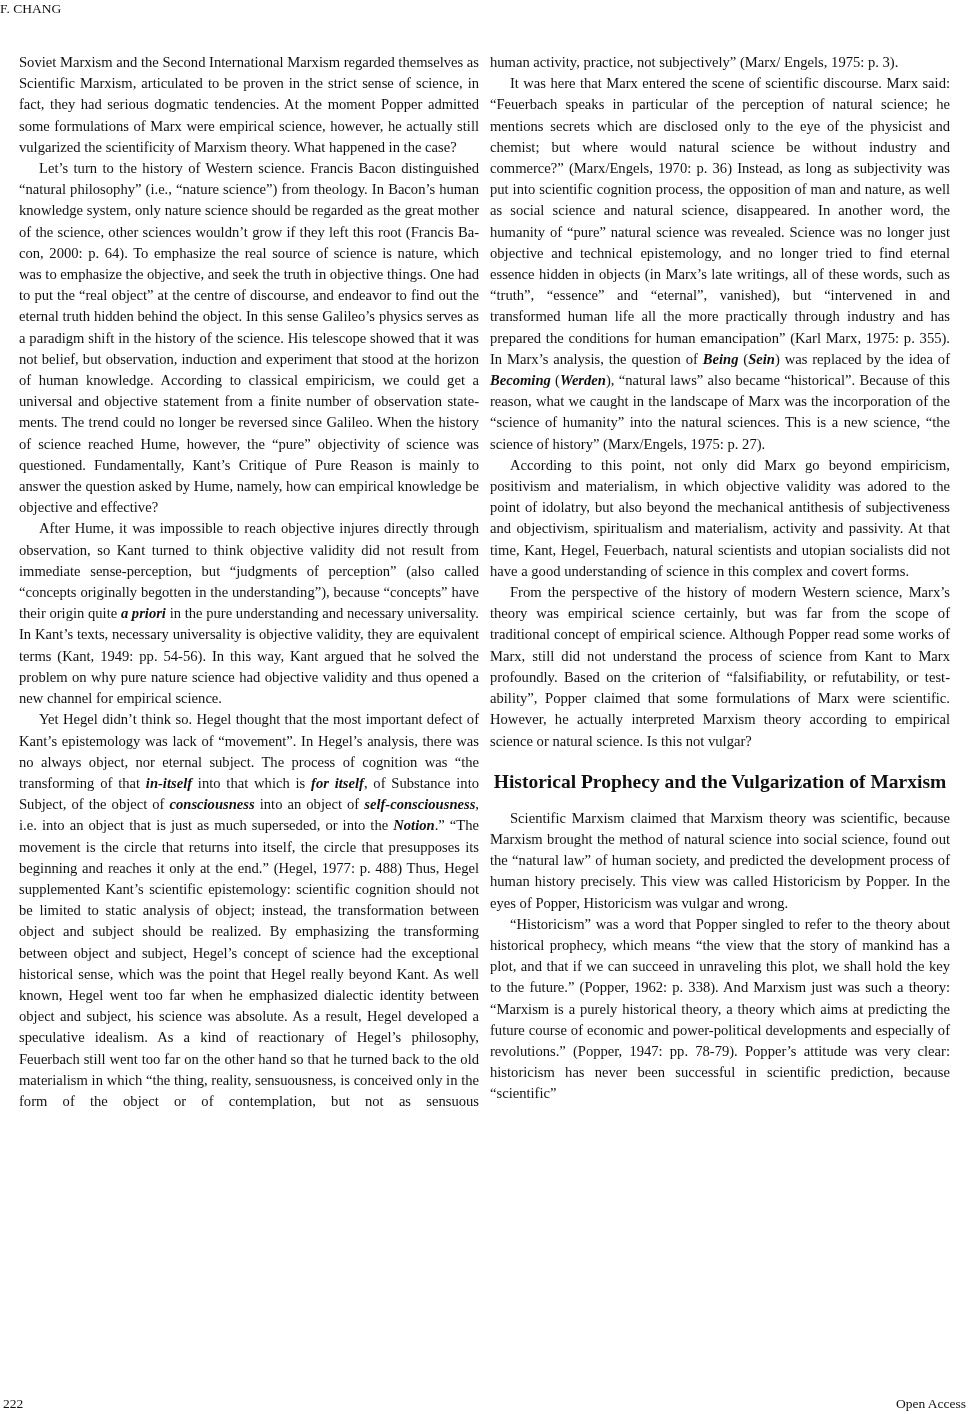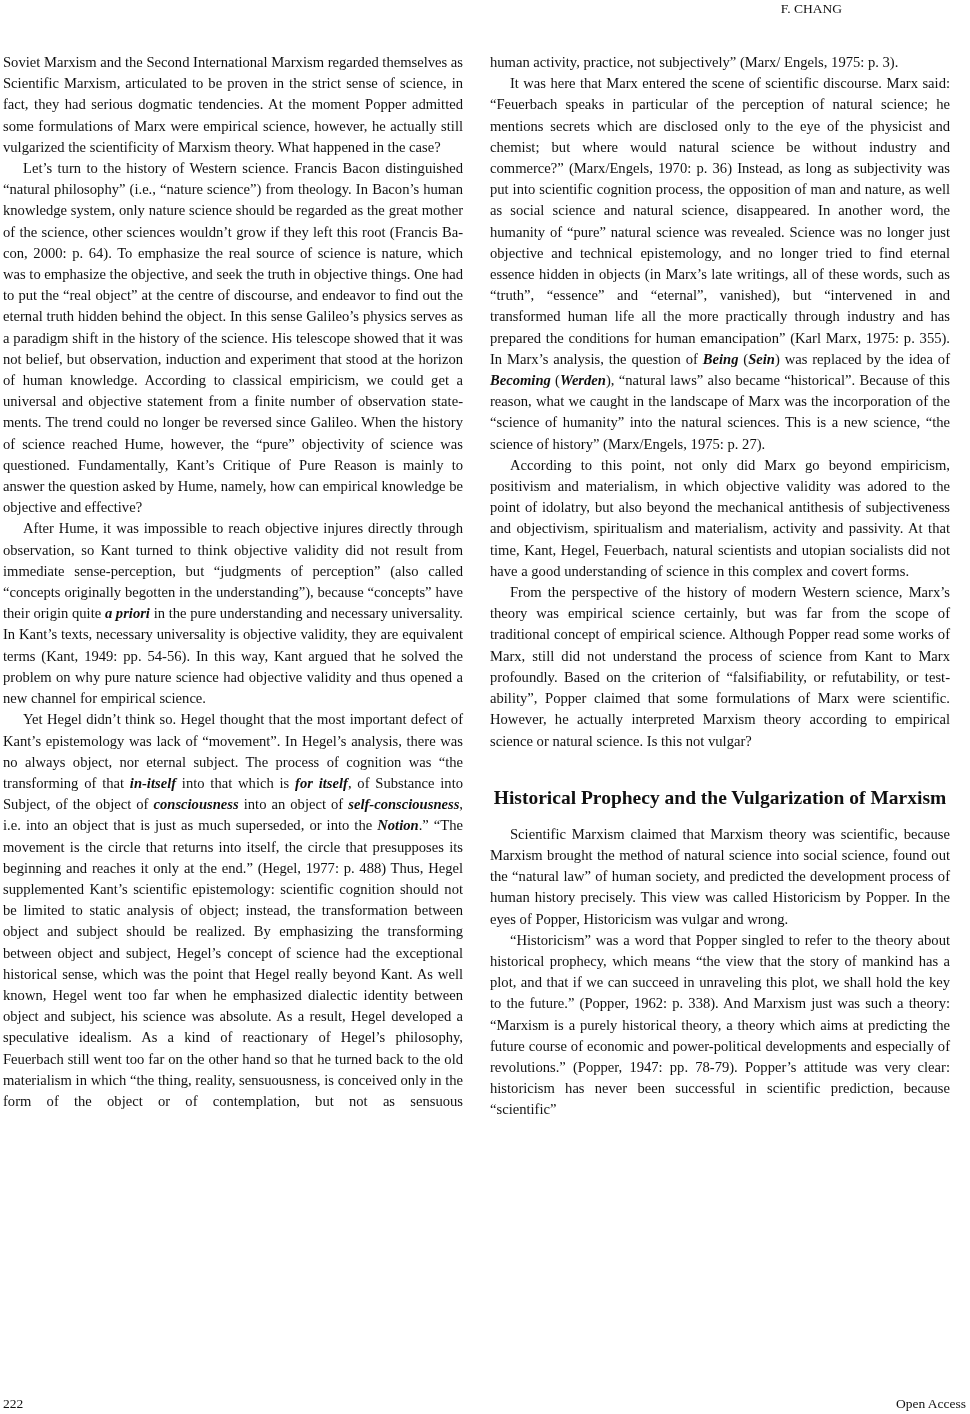--- a/index.html
+++ b/index.html
@@ -1,36 +1,36 @@
 <!DOCTYPE html>
 <html><head>
 <meta charset="utf-8">
 <style>
   html, body { margin: 0; padding: 0; background: #ffffff; }
   body {
     width: 970px; height: 1414px; position: relative; overflow: hidden;
     font-family: "Liberation Serif", "DejaVu Serif", serif; color: #111111;
   }
   .running-head {
-    position: absolute; top: 0; left: 0; width: 842px; text-align: right;
+    position: absolute; top: 0; left: 0; width: 842px; text-align: left;
     font-size: 13.5px; line-height: 18px;
   }
   .col {
     position: absolute; top: 52px; width: 460px;
     font-size: 14.6px; line-height: 21.2px; text-align: justify;
     hyphens: manual;
   }
-  .col-left { left: 3px; }
+  .col-left { left: 19px; }
   .col-right { left: 490px; }
   .col p { margin: 0; text-indent: 20px; }
   .col p.noindent { text-indent: 0; }
   .col p.last-line-just { text-align-last: justify; }
   .section-heading {
     font-weight: bold; text-align: center; font-size: 19.5px; line-height: 20px;
-    margin: 36px 0 16px 0; text-indent: 0;
+    margin: 20px 0 16px 0; text-indent: 0;
   }
   .footer-left, .footer-right {
     position: absolute; top: 1396px; font-size: 13.5px; line-height: 16px;
   }
   .footer-left { left: 3px; }
   .footer-right { right: 4px; }
   i { font-style: italic; font-weight: bold; }
 </style>
 </head>
 <body>

